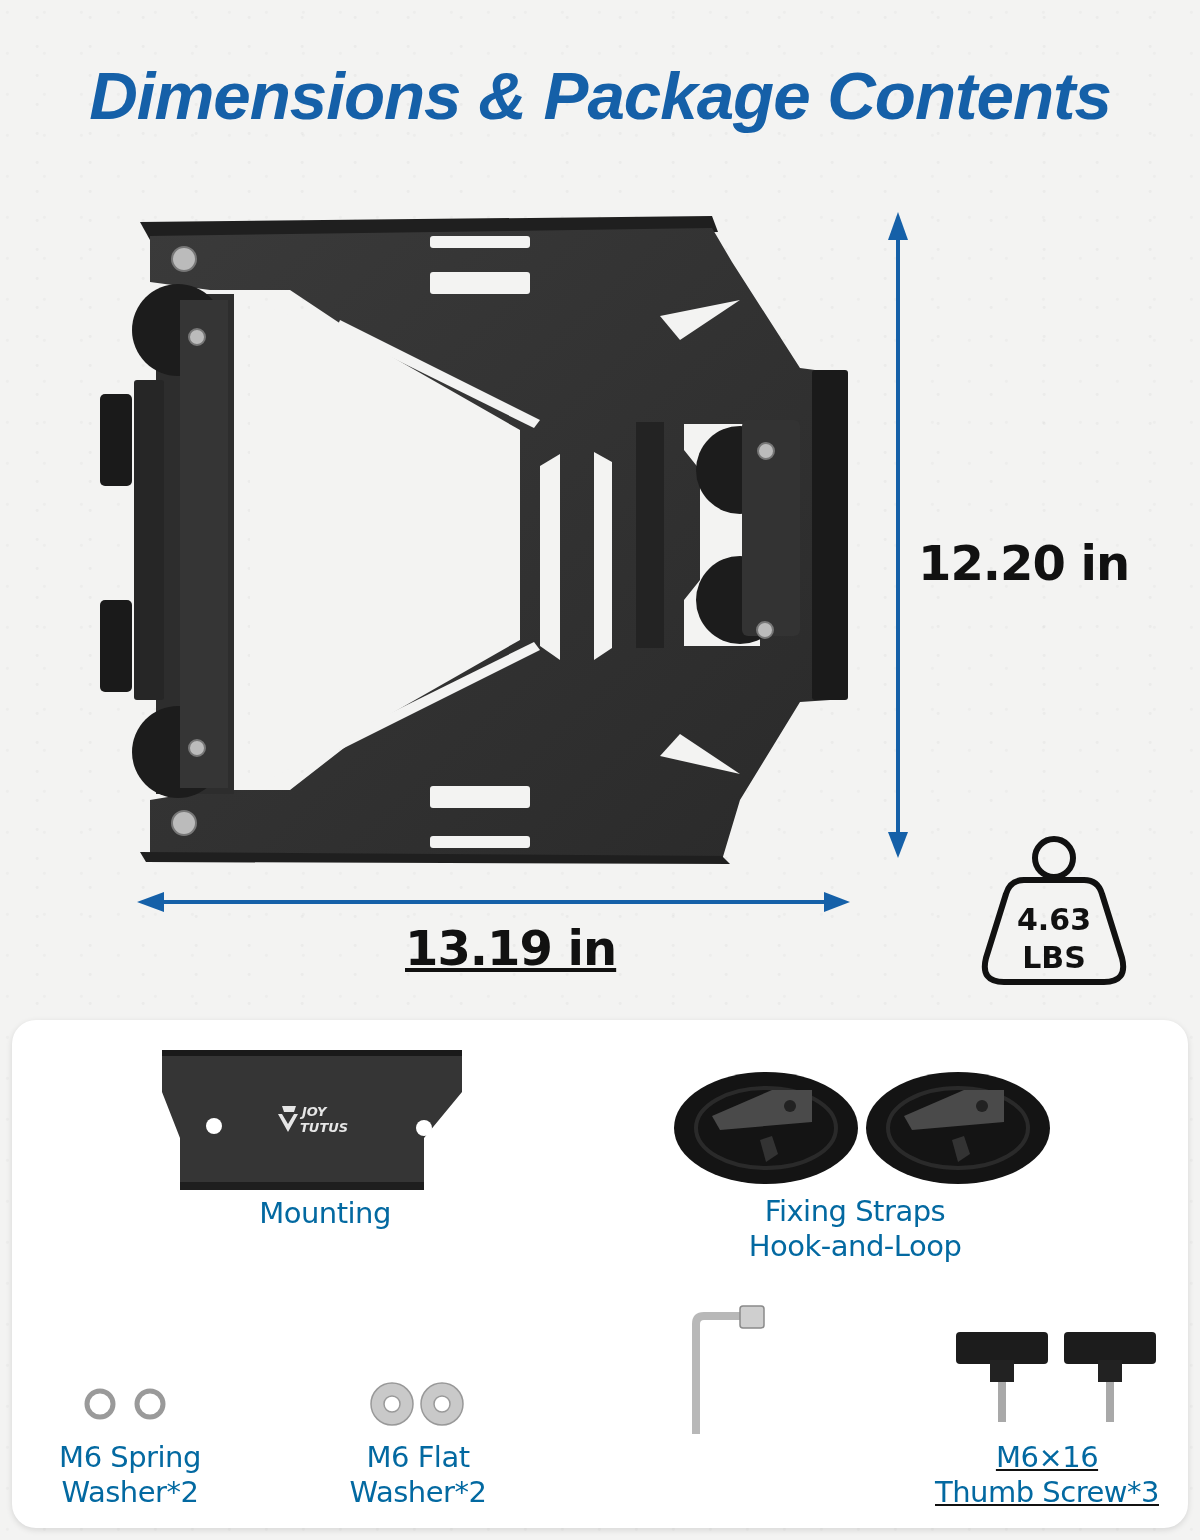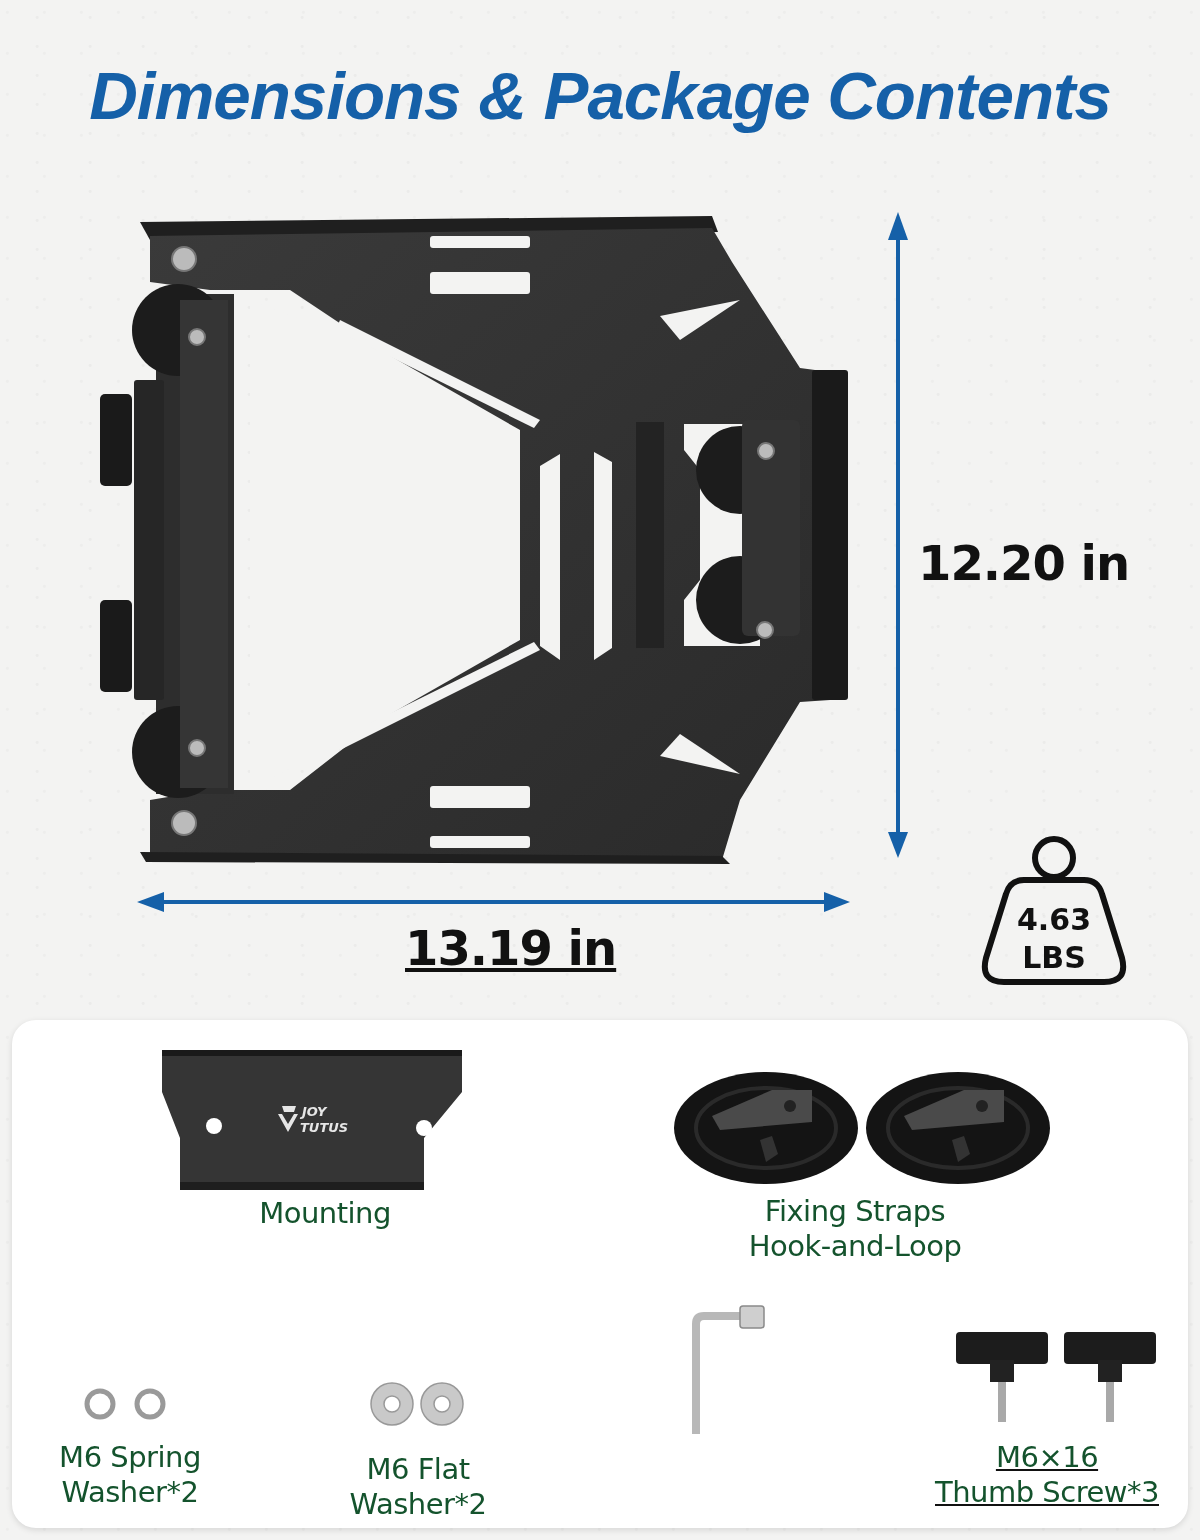--- a/index.html
+++ b/index.html
@@ -35,21 +35,21 @@
   .weight-val { top: 66px; }
   .weight-unit { top: 104px; }
 
   .panel {
     position: absolute; left: 12px; top: 1020px; width: 1176px; height: 508px;
     background: #fff; border-radius: 24px;
     box-shadow: 0 2px 6px rgba(0,0,0,0.12);
   }
   .item { position: absolute; text-align: center; }
   .item-label {
-    font-family: "DejaVu Sans", sans-serif; font-size: 29px; line-height: 35px; color: #14532d;
+    font-family: "DejaVu Sans", sans-serif; font-size: 29px; line-height: 35px; color: #0369a1;
     white-space: nowrap; letter-spacing: -0.5px;
   }
   .img { position: absolute; }
 </style>
 </head>
 <body>
 
 <div class="title">Dimensions &amp; Package Contents</div>
 
 <div class="product">
@@ -181,21 +181,21 @@
   </div>
 
   <div class="img" style="left:356px; top:360px;">
     <svg width="100" height="48" viewBox="0 0 100 48">
       <circle cx="24" cy="24" r="21" fill="#c9c9c9" stroke="#999" stroke-width="1.5"></circle>
       <circle cx="24" cy="24" r="8" fill="#fff" stroke="#999" stroke-width="1.5"></circle>
       <circle cx="74" cy="24" r="21" fill="#c9c9c9" stroke="#999" stroke-width="1.5"></circle>
       <circle cx="74" cy="24" r="8" fill="#fff" stroke="#999" stroke-width="1.5"></circle>
     </svg>
   </div>
-  <div class="item" style="left:306px; top:420px; width:200px;margin-top:12px;">
+  <div class="item" style="left:306px; top:420px; width:200px;">
     <div class="item-label">M6 Flat</div>
     <div class="item-label">Washer*2</div>
   </div>
 
   <div class="img" style="left:672px; top:282px;">
     <svg width="90" height="132" viewBox="0 0 90 132">
       <path d="M12 132 L12 22 Q12 14 20 14 L58 14" fill="none" stroke="#b8b8b8" stroke-width="8" stroke-linecap="round"></path>
       <rect x="56" y="4" width="24" height="22" rx="3" fill="#cfcfcf" stroke="#8a8a8a" stroke-width="1.5"></rect>
     </svg>
   </div>

